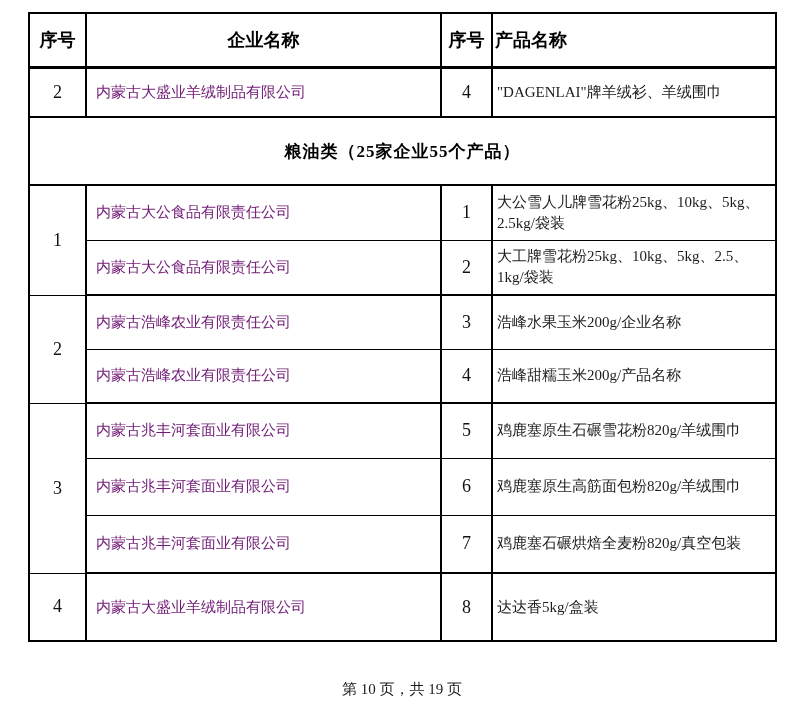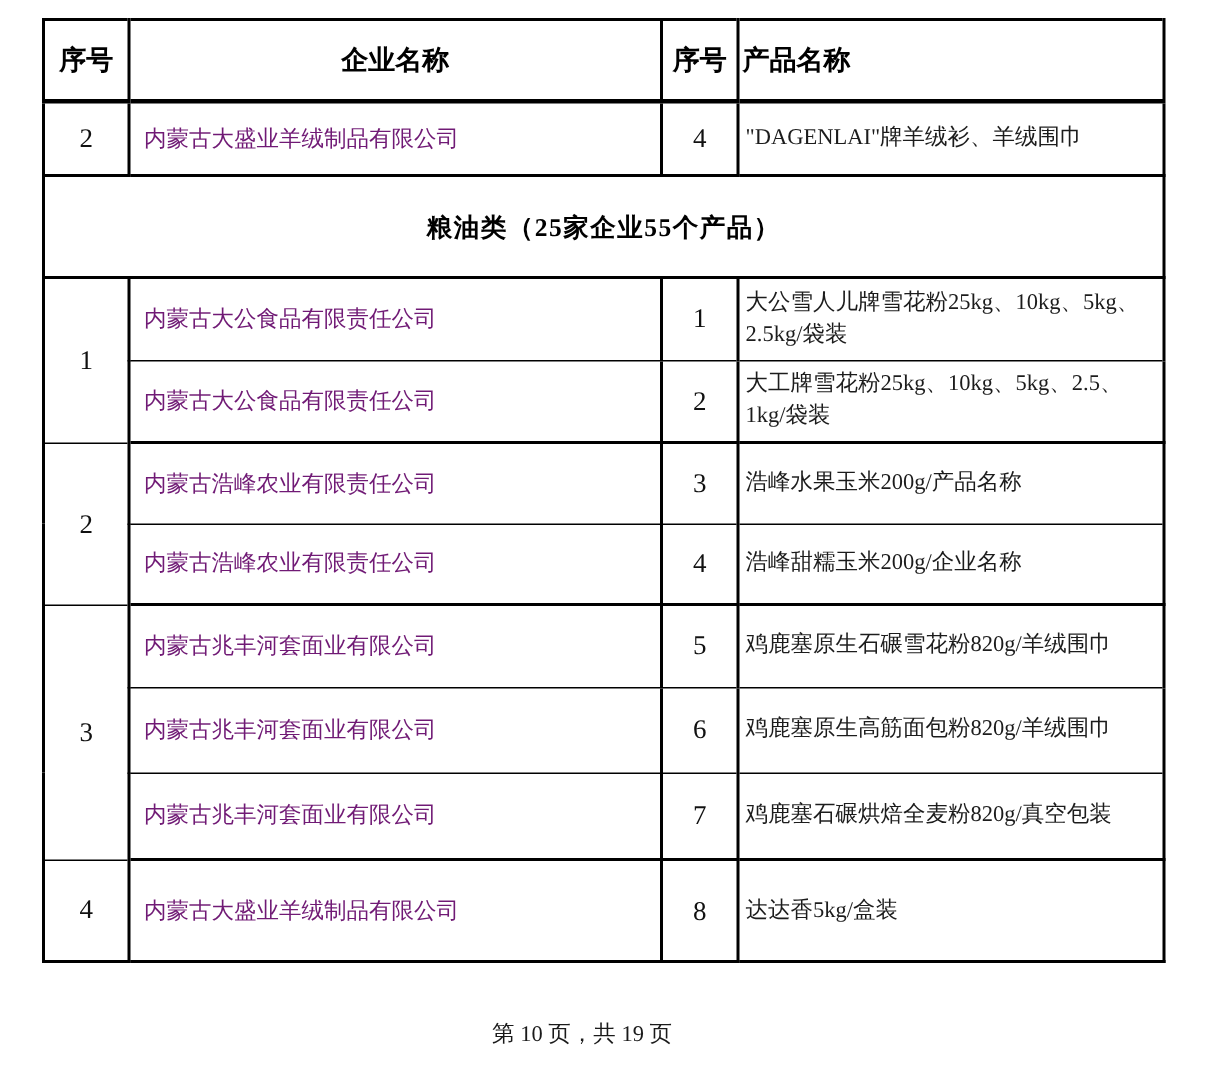--- a/index.html
+++ b/index.html
@@ -33,21 +33,21 @@
   tr.row-header > td { border-bottom: 3px solid #000; font-weight: bold; font-size: 18px; color: #000; }
   .h-center { text-align: center; }
   .h-left { text-align: left; padding-left: 2px; }
   .c-serial { text-align: center; font-size: 18px; color: #111; }
   .c-company { text-align: left; padding: 2px 6px 2px 9px; font-size: 15px; color: #701a75; }
   .c-pserial { text-align: center; font-size: 18px; color: #111; }
   .c-product { text-align: left; padding: 2px 4px 2px 4px; font-size: 15px; line-height: 21px; color: #1c1c1c; }
   .section-cell { text-align: center; font-weight: bold; font-size: 17px; color: #000; letter-spacing: 1px; }
   .footer {
     position: absolute;
-    left: 0;
+    left: 14px;
     top: 680px;
     width: 776px;
     text-align: center;
     font-size: 15px;
     color: #1a1a1a;
   }
 </style>
 </head>
 <body>
 
@@ -89,26 +89,26 @@
     <tr class="bb2" style="height:55px">
       <td class="c-company">内蒙古大公食品有限责任公司</td>
       <td class="c-pserial">2</td>
       <td class="c-product">大工牌雪花粉25kg、10kg、5kg、2.5、1kg/袋装</td>
     </tr>
 
     <tr class="bb1" style="height:54px">
       <td class="c-serial" rowspan="2">2</td>
       <td class="c-company">内蒙古浩峰农业有限责任公司</td>
       <td class="c-pserial">3</td>
-      <td class="c-product">浩峰水果玉米200g/产品名称</td>
+      <td class="c-product">浩峰水果玉米200g/企业名称</td>
     </tr>
     <tr class="bb2" style="height:54px">
       <td class="c-company">内蒙古浩峰农业有限责任公司</td>
       <td class="c-pserial">4</td>
-      <td class="c-product">浩峰甜糯玉米200g/企业名称</td>
+      <td class="c-product">浩峰甜糯玉米200g/产品名称</td>
     </tr>
 
     <tr class="bb1" style="height:55px">
       <td class="c-serial" rowspan="3">3</td>
       <td class="c-company">内蒙古兆丰河套面业有限公司</td>
       <td class="c-pserial">5</td>
       <td class="c-product">鸡鹿塞原生石碾雪花粉820g/羊绒围巾</td>
     </tr>
     <tr class="bb1" style="height:57px">
       <td class="c-company">内蒙古兆丰河套面业有限公司</td>

